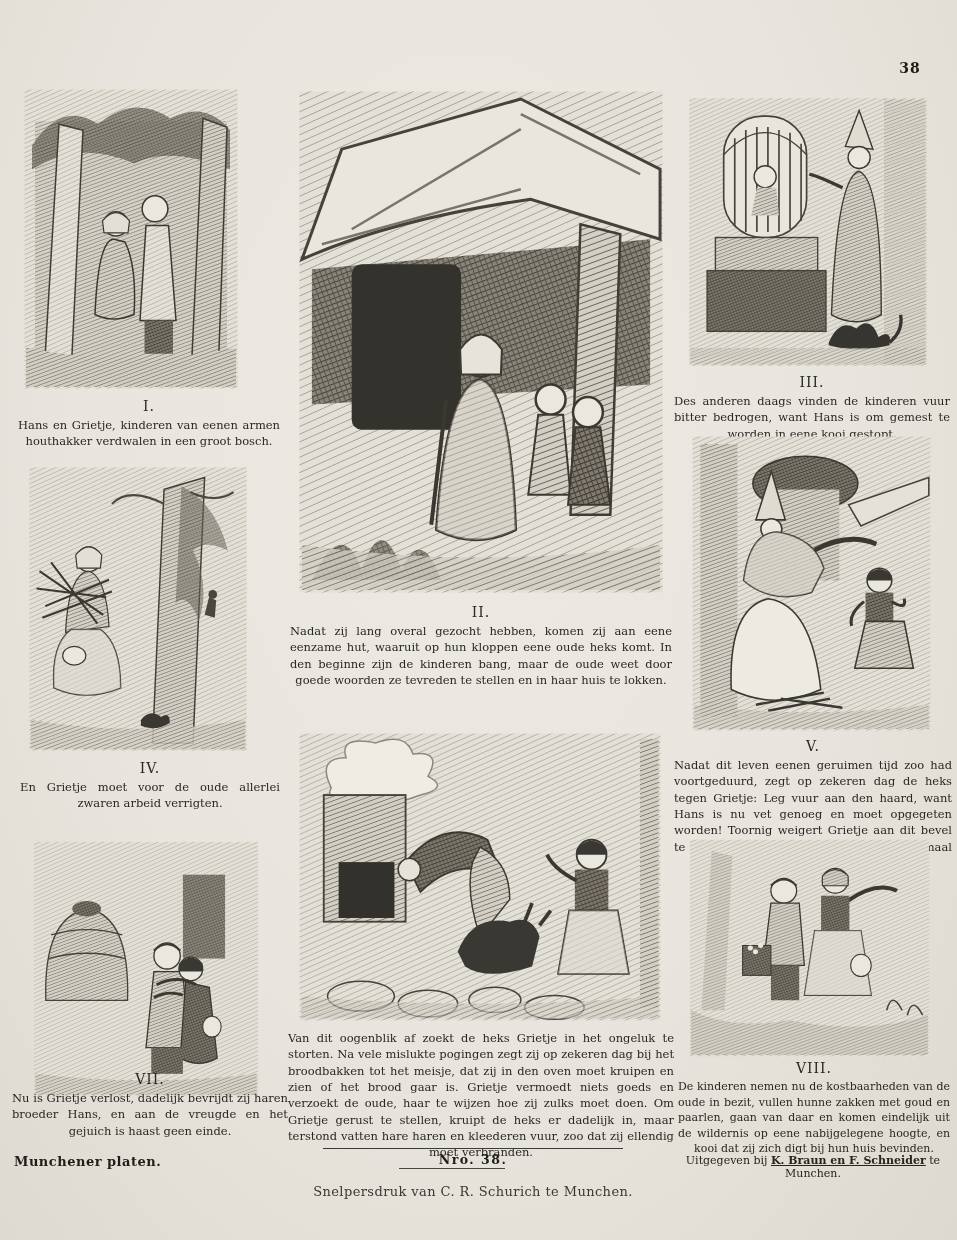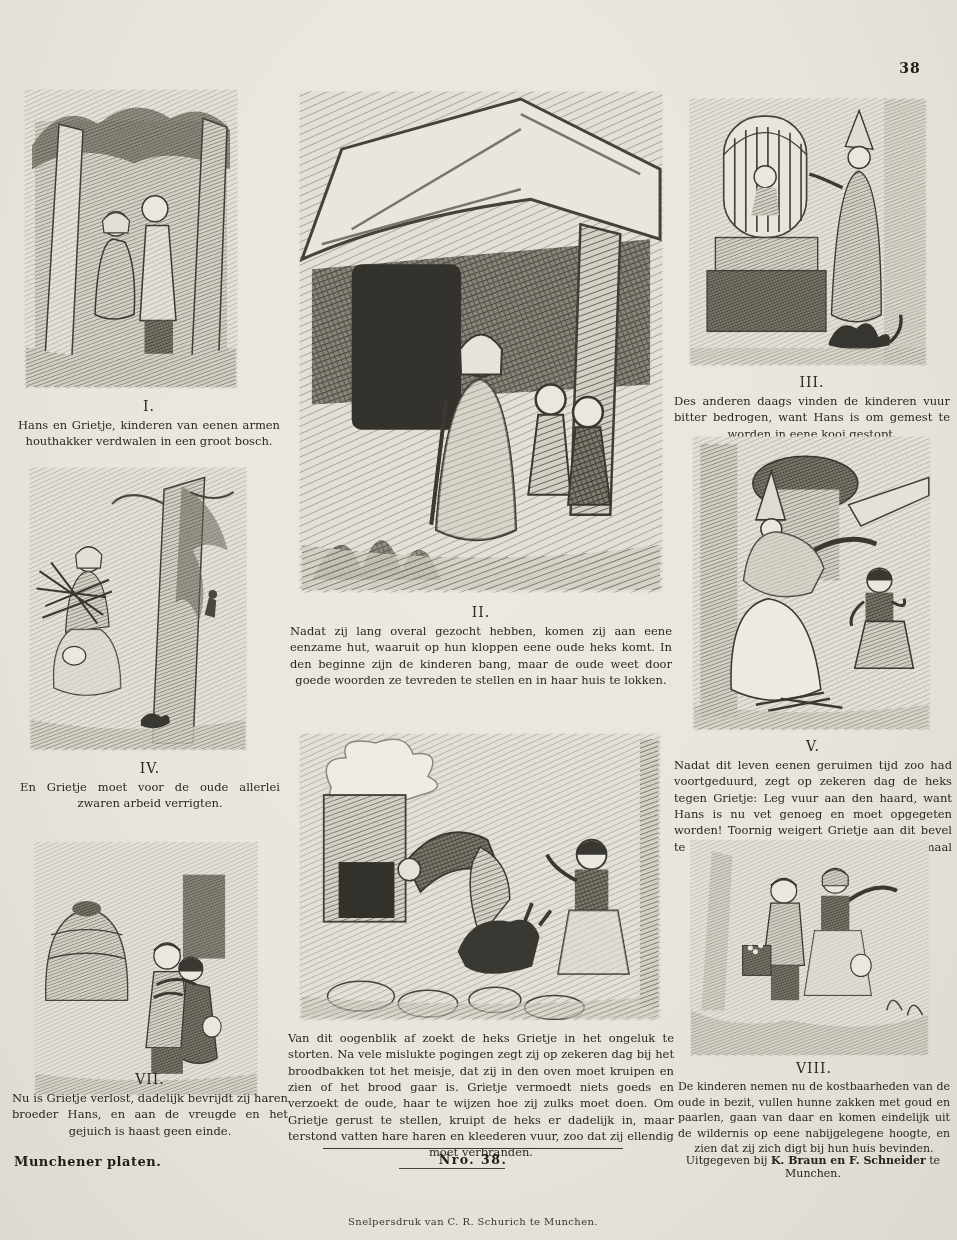--- a/index.html
+++ b/index.html
@@ -44,28 +44,28 @@
     position:absolute;left:14px;top:1154px;font-size:13px;font-weight:bold;
     letter-spacing:.5px;color:#201e1a;
   }
   .footer-rule-long{position:absolute;left:323px;top:1148px;width:300px;height:1px;background:#3c3a34;}
   .footer-number{
     position:absolute;left:323px;top:1152px;width:300px;text-align:center;
     font-size:12.5px;font-weight:bold;letter-spacing:1.5px;color:#201e1a;
   }
   .footer-rule-short{position:absolute;left:399px;top:1168px;width:106px;height:1px;background:#4a473f;}
   .footer-imprint{
-    position:absolute;left:308px;top:1216px;width:330px;text-align:center;
-    font-size:10px;letter-spacing:.4px;color:#3a3831;
+    position:absolute;left:308px;top:1184px;width:330px;text-align:center;
+    font-size:13px;letter-spacing:.4px;color:#3a3831;
   }
   .footer-publisher{
     position:absolute;left:674px;top:1154px;width:278px;text-align:center;
     font-size:11px;color:#26241f;
   }
-  .footer-publisher .b{font-weight:bold;}
+  .footer-publisher .b{font-weight:bold;text-decoration:underline;}
 </style>
 </head>
 <body>
 
 <div class="sheet">
 
   <svg width="0" height="0" style="position:absolute" aria-hidden="true">
     <defs>
       <pattern id="pl" patternUnits="userSpaceOnUse" width="1.4" height="1.4" patternTransform="rotate(66)">
         <rect width="1.4" height="1.4" fill="#e3e0d7"></rect>
@@ -280,21 +280,21 @@
       <rect x="52.5" y="24" width="11" height="14" fill="url(#pd)"></rect>
       <path d="M46,64 L72,64 L68,38 L50,38 Z" fill="#dcd8ce" stroke="#3b3832" stroke-width=".5"></path>
       <path d="M46,64 L72,64 L68,38 L50,38 Z" fill="url(#pl)" opacity=".5"></path>
       <ellipse cx="68" cy="52" rx="4" ry="4.5" fill="#eae7df" stroke="#3b3832" stroke-width=".4"></ellipse>
       <path d="M78,70 Q80,62 84,70 M86,72 Q88,64 92,72" stroke="#45423b" stroke-width=".6" fill="none"></path>
       <path d="M2,88 L94,88 L94,72 Q70,80 40,74 Q18,78 2,70 Z" fill="url(#pm)" opacity=".8"></path>
     </svg>
   </figure>
   <div class="cap c8">
     <span class="numeral">VIII.</span>
-    <p>De kinderen nemen nu de kostbaarheden van de oude in bezit, vullen hunne zakken met goud en paarlen, gaan van daar en komen eindelijk uit de wildernis op eene nabijgelegene hoogte, en zien dat zij zich digt bij hun huis bevinden.</p>
+    <p>De kinderen nemen nu de kostbaarheden van de oude in bezit, vullen hunne zakken met goud en paarlen, gaan van daar en komen eindelijk uit de wildernis op eene nabijgelegene hoogte, en kooi dat zij zich digt bij hun huis bevinden.</p>
   </div>
 
   <div class="footer-series">Munchener platen.</div>
   <div class="footer-rule-long"></div>
   <div class="footer-number">Nro. 38.</div>
   <div class="footer-rule-short"></div>
   <div class="footer-imprint">Snelpersdruk van C. R. Schurich te Munchen.</div>
   <div class="footer-publisher">
     <span>Uitgegeven bij</span>
     <span class="b">K. Braun en F. Schneider</span>

